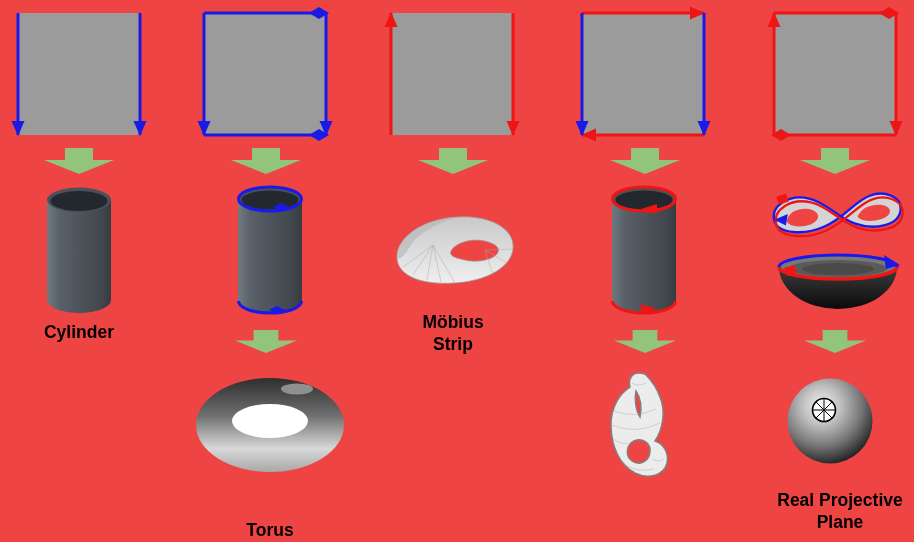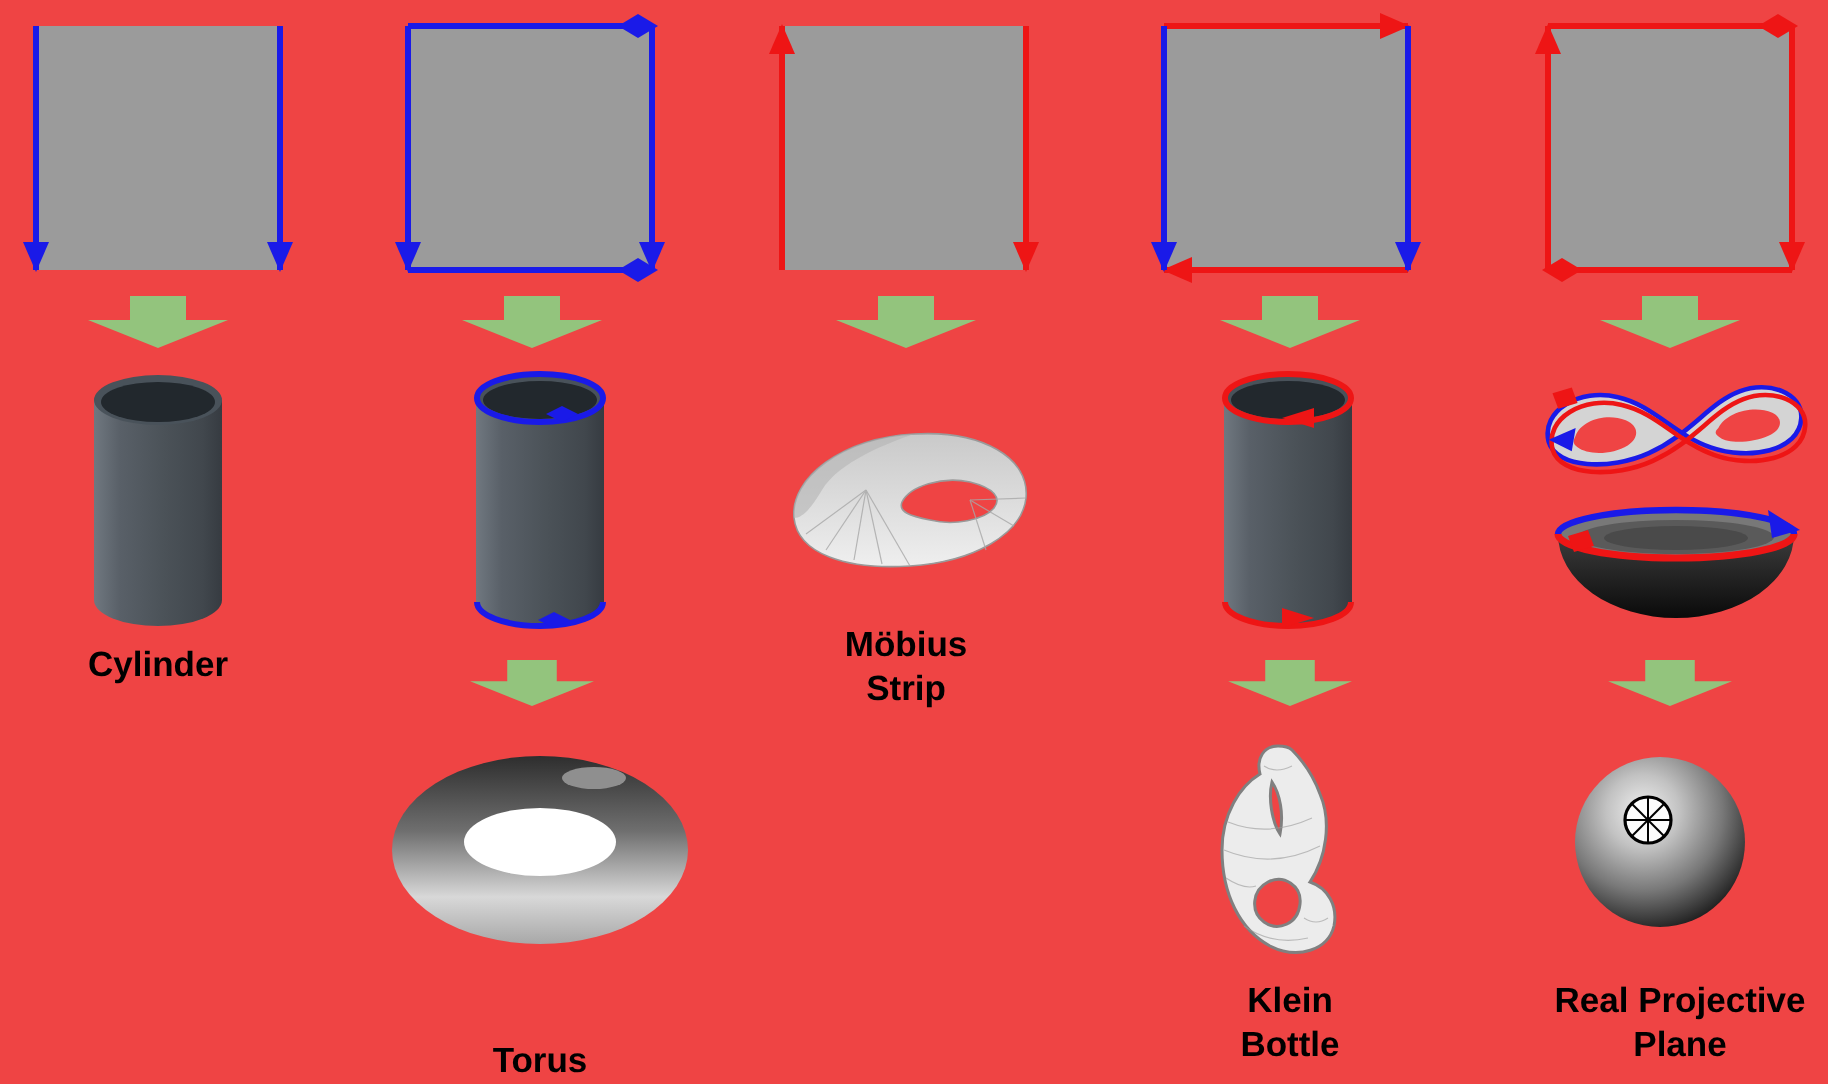--- a/index.html
+++ b/index.html
@@ -197,24 +197,20 @@
          M30,20 C34,26 36,36 34,46 C30,40 28,28 30,20 Z"></path>
     <g stroke="#9a9a9a" stroke-width="0.6" opacity="0.6" fill="none">
       <path d="M8,40 Q28,48 50,38"></path>
         <path d="M6,54 Q30,64 54,52"></path>
       <path d="M7,68 Q16,74 22,72"></path>
         <path d="M46,88 Q52,92 58,88"></path>
       <path d="M16,92 Q30,102 48,98"></path>
         <path d="M26,12 Q32,16 40,12"></path>
     </g>
   </svg>
-  <div class="lbl" style="left:575px;top:489px;width:140px">
-    <span>Klein</span>
-    <span>Bottle</span>
-  </div>
 
   <svg style="left:762px;top:188px;width:150px;height:54px" viewBox="0 0 150 56">
     <path fill-rule="evenodd" fill="#d4d4d4" d="M10,34 C6,18 26,6 46,11 C64,15 76,31 94,37 C114,44 140,39 141,22 C142,9 124,2 109,8 C93,14 84,30 62,40 C42,49 14,48 10,34 Z
          M24,31 C27,23 40,19 50,23 C57,26 57,32 51,36 C43,41 30,41 25,37 C22,35 23,33 24,31 Z
          M98,27 C102,19 116,15 126,19 C132,22 131,28 124,31 C115,35 103,35 99,32 C96,30 96,29 98,27 Z"></path>
     <path d="M10,34 C6,18 26,6 46,11 C64,15 76,31 94,37 C114,44 140,39 141,22 C142,9 124,2 109,8 C93,14 84,30 62,40 C42,49 14,48 10,34 Z" fill="none" stroke-width="2.4" stroke="#1a1ae8"></path>
     <path d="M10,34 C6,18 26,6 46,11 C64,15 76,31 94,37 C114,44 140,39 141,22 C142,9 124,2 109,8 C93,14 84,30 62,40 C42,49 14,48 10,34 Z" transform="translate(2,4)" fill="none" stroke-width="2.4" stroke="#ee1515"></path>
     <polygon points="12,9 22,6 25,14 15,17" fill="#ee1515"></polygon>
     <polygon points="24,27 22,39 10,33" fill="#1a1ae8"></polygon>
   </svg>

